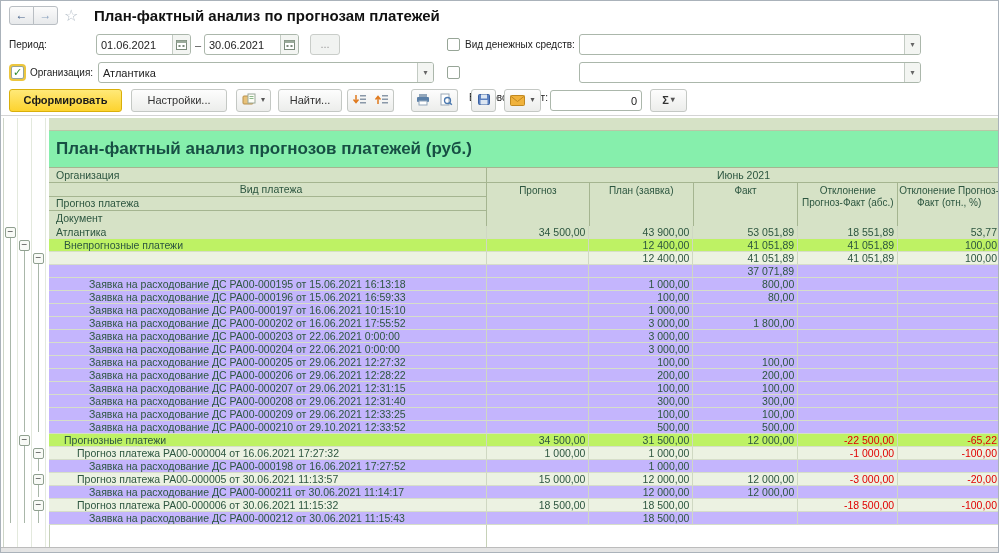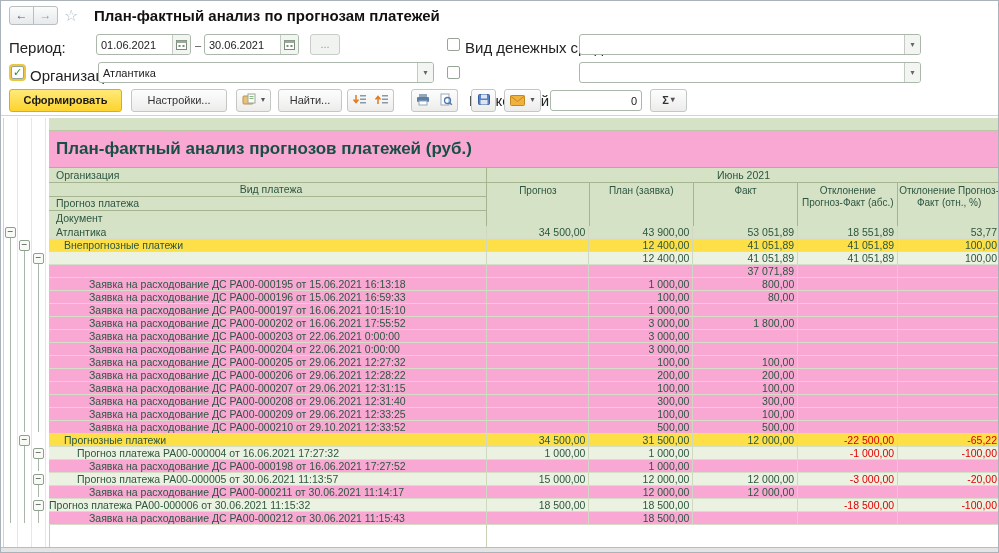--- a/index.html
+++ b/index.html
@@ -8,21 +8,21 @@
        border:1px solid #aab2ba;box-sizing:border-box;overflow:hidden;}
   
   .navbtn{position:absolute;top:5px;height:19px;width:25px;box-sizing:border-box;
           border:1px solid #b9bec3;background:linear-gradient(#fbfbfb,#e7e9eb);
           text-align:center;line-height:16px;font-size:12px;}
   #nav-back{left:8px;border-radius:3px 0 0 3px;color:#3f5c86;}
   #nav-fwd{left:32px;border-radius:0 3px 3px 0;color:#8ba3c0;}
   #star{position:absolute;left:63px;top:5px;font-size:16px;color:#b2bcc6;}
   #win-title{position:absolute;left:93px;top:6px;font-size:15px;font-weight:bold;color:#111;}
   
-  .flabel{position:absolute;font-size:15px;color:#222;white-space:nowrap;}
+  .flabel{position:absolute;font-size:10px;color:#222;white-space:nowrap;}
   .field{position:absolute;height:21px;border:1px solid #abb7ab;border-radius:3px;
          background:#fff;box-sizing:border-box;display:flex;align-items:stretch;overflow:hidden;}
   .field input{border:0;outline:0;flex:1;min-width:0;font:11px "Liberation Sans",sans-serif;
                padding:0 4px;color:#222;background:transparent;}
   .fbtn{width:17px;border-left:1px solid #c3cbc3;background:#f3f5f2;display:flex;
         align-items:center;justify-content:center;color:#666;font-size:8px;}
   .cb{position:absolute;width:13px;height:13px;border:1px solid #97a597;border-radius:2px;
       background:#fff;box-sizing:border-box;text-align:center;line-height:11px;
       font-size:11px;color:#2e8a2e;}
   .cb.checked{box-shadow:0 0 0 2px #ecc63e;}
@@ -51,37 +51,37 @@
   .mini-arrow{font-size:8px;color:#555;vertical-align:2px;margin-left:2px;}
   .tbtn-bar svg{vertical-align:-2px;}
   #separator{position:absolute;left:0;top:114px;width:999px;height:1px;background:#d4d4d4;}
   
   #table{position:absolute;left:0;top:117px;width:999px;height:429px;background:#fff;}
   .vline{position:absolute;top:0;height:429px;width:1px;}
   #bottom-line{position:absolute;left:0;top:546px;width:999px;height:1px;background:#bcbcbc;}
   #bottom-strip{position:absolute;left:0;top:547px;width:999px;height:6px;background:#e4e4e4;}
   #strip{position:absolute;left:48px;top:0;width:951px;height:13px;background:#d6e2c6;
          border-bottom:1px solid #b9c7a6;box-sizing:border-box;}
-  #rtitle{position:absolute;left:48px;top:13px;width:951px;height:36px;background:#f9a8d4;
+  #rtitle{position:absolute;left:48px;top:13px;width:951px;height:36px;background:#86efac;
           font-size:17px;font-weight:bold;color:#174f44;padding:8px 0 0 7px;box-sizing:border-box;}
   #lheaders{position:absolute;left:48px;top:49px;width:437px;border-top:1px solid #a5b590;box-sizing:border-box;}
   .lhrow{box-sizing:border-box;border-bottom:1px solid #a5b590;background:#d6e2c6;
          padding-left:7px;font-size:10.5px;color:#2d5640;line-height:13px;}
   .lh0{height:15px;line-height:14px;} .lh1{height:14px;text-align:center;} .lh2{height:14px;} .lh3{height:16px;line-height:15px;}
   #rheader{position:absolute;left:485px;top:49px;width:514px;border-top:1px solid #a5b590;box-sizing:border-box;}
   #june-row{height:15px;box-sizing:border-box;background:#d6e2c6;border-bottom:1px solid #a5b590;
             border-left:1px solid #a5b590;text-align:center;font-size:10.5px;color:#2d5640;line-height:14px;}
   #column-headers{display:flex;height:44px;}
   .hcol{box-sizing:border-box;background:#d6e2c6;border-left:1px solid #a5b590;
         border-bottom:1px solid #a5b590;font-size:10px;line-height:12px;color:#2d5640;
         text-align:center;padding-top:2px;}
   .tc0{width:103px;} .tc1{width:104px;} .tc2{width:105px;} .tc3{width:100px;} .tc4{width:103px;}
   #report-rows{position:absolute;left:48px;top:108px;width:951px;}
-  .trow{display:flex;height:13px;box-sizing:border-box;background:#f9a8d4;}
-  .trow.g1{background:#d6e2c6;} .trow.g2{background:#fde047;} .trow.g3{background:#ecf2e2;}
+  .trow{display:flex;height:13px;box-sizing:border-box;background:#c4b5fd;}
+  .trow.g1{background:#d6e2c6;} .trow.g2{background:#bef264;} .trow.g3{background:#ecf2e2;}
   .tlabel{width:437px;box-sizing:border-box;font-size:10.5px;color:#2d5640;line-height:12px;
           white-space:nowrap;overflow:hidden;border-bottom:1px solid #d6dec9;}
   .tc{box-sizing:border-box;font-size:10.5px;color:#2d5640;line-height:12px;text-align:right;
       padding-right:3px;border-left:1px solid #cfd8c2;border-bottom:1px solid #d6dec9;
       white-space:nowrap;overflow:hidden;}
   .tc.neg{color:#e00000;padding-left:16px;}
   
   #tree-rail{position:absolute;left:0;top:108px;width:48px;height:321px;}
   .tbtn{position:absolute;width:11px;height:11px;box-sizing:border-box;border:1px solid #90a090;
         background:#f8faf6;color:#444;font-size:10px;line-height:8px;text-align:center;
@@ -419,21 +419,21 @@
         </div>
         <div class="trow ">
           <div class="tlabel" style="padding-left: 40px;">Заявка на расходование ДС РА00-000211 от 30.06.2021 11:14:17</div>
           <div class="tc tc0"></div>
           <div class="tc tc1">12 000,00</div>
           <div class="tc tc2">12 000,00</div>
           <div class="tc tc3"></div>
           <div class="tc tc4"></div>
         </div>
         <div class="trow g3">
-          <div class="tlabel" style="">Прогноз платежа РА00-000006 от 30.06.2021 11:15:32</div>
+          <div class="tlabel" style="padding-left: 28px;">Прогноз платежа РА00-000006 от 30.06.2021 11:15:32</div>
           <div class="tc tc0">18 500,00</div>
           <div class="tc tc1">18 500,00</div>
           <div class="tc tc2"></div>
           <div class="tc tc3 neg">-18 500,00</div>
           <div class="tc tc4 neg">-100,00</div>
         </div>
         <div class="trow ">
           <div class="tlabel" style="padding-left: 40px;">Заявка на расходование ДС РА00-000212 от 30.06.2021 11:15:43</div>
           <div class="tc tc0"></div>
           <div class="tc tc1">18 500,00</div>

